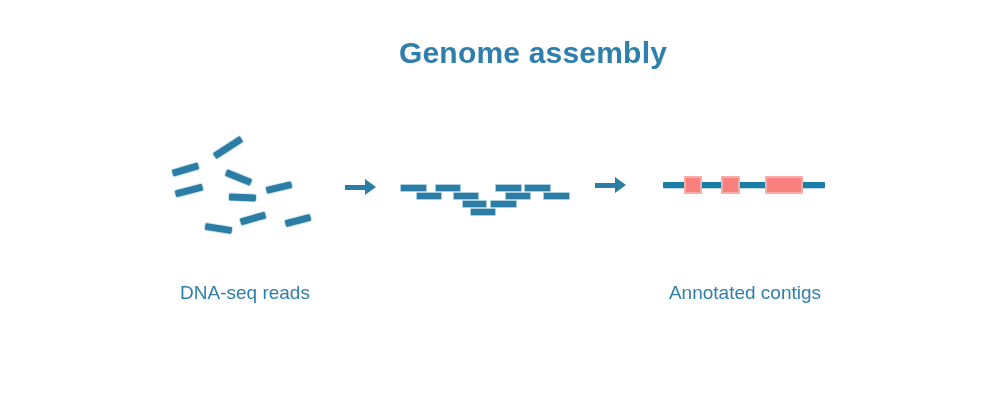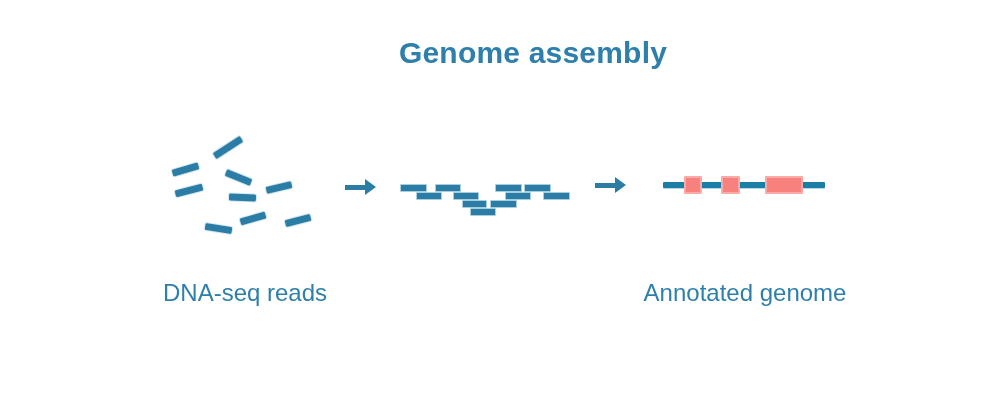--- a/index.html
+++ b/index.html
@@ -19,21 +19,21 @@
     text-align: center;
     font-size: 30px;
     font-weight: 700;
     letter-spacing: 0.2px;
     color: #2e7fac;
   }
   .stage-label {
     position: absolute;
     top: 281px;
     transform: translateX(-50%);
-    font-size: 24px;
+    font-size: 19px;
     line-height: 24px;
     text-align: center;
     white-space: pre-line;
     color: #2f7fab;
   }
   #label-reads   { left: 245px; }
   #label-contigs { left: 486px; }
   #label-genome  { left: 745px; }
 
   .read {
@@ -111,14 +111,14 @@
         <div class="shaft" style="width: 21px; background: rgb(43, 125, 165);"></div>
         <div class="head" style="border-left: 11px solid rgb(43, 125, 165);"></div>
       </div>
       <div class="arrow" style="left: 595px; top: 177px; width: 31px;">
         <div class="shaft" style="width: 21px; background: rgb(43, 125, 165);"></div>
         <div class="head" style="border-left: 11px solid rgb(43, 125, 165);"></div>
       </div>
     </div>
 
   <div id="label-reads" class="stage-label" style="color: rgb(47, 127, 171);">DNA-seq reads</div>
-  <div id="label-genome" class="stage-label" style="color: rgb(47, 127, 171);">Annotated genome</div>
+  <div id="label-genome" class="stage-label" style="color: rgb(47, 127, 171);">Annotated contigs</div>
 </div>
 
 </body></html>

